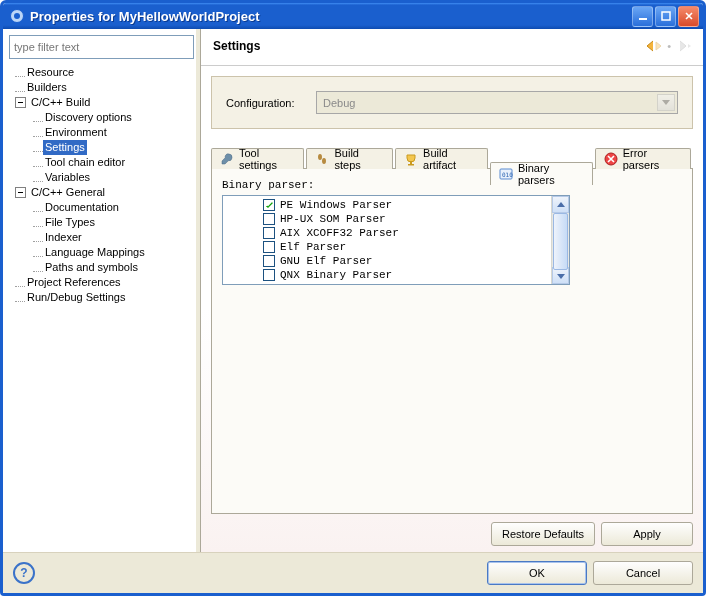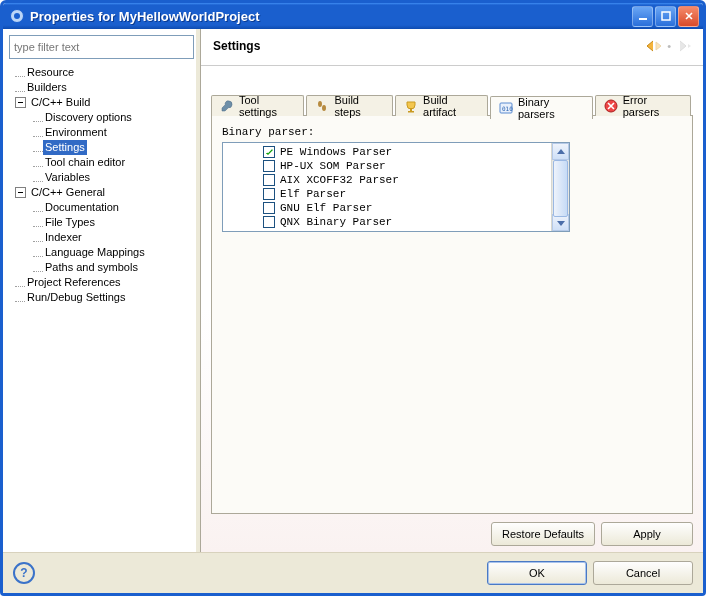--- a/index.html
+++ b/index.html
@@ -36,21 +36,21 @@
   .nav-arrow { width: 22px; height: 18px; display: flex; align-items: center; justify-content: center; }
   .right-content { flex: 1; background: linear-gradient(to bottom, #fff 0%, #fff 50%, #faf2f1 100%); display: flex; flex-direction: column; padding: 10px 10px 6px 10px; min-height: 0; }
   .config-box { border: 1px solid #ccc3ab; background: #f4f1e5; padding: 14px 14px; display: flex; align-items: center; }
   .config-label { width: 90px; }
   .config-combo { flex: 1; height: 21px; border: 1px solid #a7a7a7; background: #ece9d8; color: #8a8a8a; display: flex; align-items: center; padding: 0 6px; position: relative; }
   .config-combo .dd { position: absolute; right: 2px; top: 2px; width: 16px; height: 15px; border: 1px solid #c0c0c0; background: linear-gradient(#f5f5f5,#dcdcdc); display: flex; align-items: center; justify-content: center; opacity: .55; }
   
   .tabs-wrap { margin-top: 16px; display: flex; flex-direction: column; flex: 1; min-height: 0; }
   .tabstrip { display: flex; align-items: flex-end; height: 23px; position: relative; }
   .tab { display: inline-flex; align-items: center; gap: 5px; height: 20px; padding: 0 8px; border: 1px solid #aca899; border-bottom: none; background: #f4f1e5; margin-right: 2px; position: relative; top: 1px; border-radius: 2px 2px 0 0; cursor: default; }
-  .tab.active { height: 22px; background: #fcfbf7; z-index: 2; top: 4px; }
+  .tab.active { height: 22px; background: #fcfbf7; z-index: 2; top: 17px; }
   .tab-ico { width: 14px; height: 14px; display: inline-flex; align-items: center; justify-content: center; }
   .tab-panel { flex: 1; border: 1px solid #aca899; background: #fcfbf7; padding: 10px 10px 10px 10px; display: flex; flex-direction: column; min-height: 0; font-family: Liberation Mono, monospace; }
   .parser-label { margin-bottom: 4px; }
   .parser-row { flex: 0 0 auto; display: flex; gap: 10px; align-items: flex-start; }
   .listbox { width: 348px; height: 90px; border: 1px solid #7f9db9; background: #fff; overflow: hidden; position: relative; box-sizing: border-box; }
   .listbox .items { position: absolute; top: 0; left: 0; right: 18px; bottom: 0; overflow: hidden; padding: 2px 4px; }
   .listbox .item { display: flex; align-items: center; height: 14px; gap: 5px; margin-left: 36px; }
   .chk { width: 12px; height: 12px; border: 1px solid #1c5180; background: #fff; box-sizing: border-box; display: inline-flex; align-items: center; justify-content: center; flex: 0 0 12px; }
   .chk.checked::after { content: ""; width: 8px; height: 6px; display: block; background: linear-gradient(135deg, transparent 40%, #13a10e 40%); clip-path: polygon(12% 45%, 0 60%, 38% 100%, 100% 18%, 86% 5%, 38% 70%); }
   .scrollbar { position: absolute; right: 0; top: 0; bottom: 0; width: 17px; background: #e7e7e2; border-left: 1px solid #d8d8d0; display: flex; flex-direction: column; }
@@ -206,20 +206,31 @@
             <span class="nav-arrow" style="opacity:.35;">
               <svg width="20" height="14">
                   <path d="M6 2 L12 7 L6 12" fill="#bdbdbd" stroke="#9a9a9a"></path>
                   <path d="M14 5 L14 9 L17 7 Z" fill="#bdbdbd"></path>
                 </svg>
             </span>
           </div>
         </div>
 
         <div class="right-content">
+          <div class="config-box">
+            <span class="config-label">Configuration:</span>
+            <div class="config-combo">
+              <span>Debug</span>
+              <span class="dd">
+                  <svg width="8" height="6">
+                    <path d="M0 0 L8 0 L4 5 Z" fill="#7a7a7a"></path>
+                  </svg>
+                </span>
+            </div>
+          </div>
 
           <div class="tabs-wrap">
             <div class="tabstrip" id="tabstrip">
                 <div class="tab">
                   <span class="tab-ico">
                     <svg width="14" height="14">
                       <path d="M9 2a3 3 0 00-3.8 3.7L2 9v3h3l3.3-3.2A3 3 0 109 2z" fill="#6e8fa8" stroke="#4b6884" stroke-width=".5"></path>
                     </svg>
                   </span>
                   <span>Tool settings</span>

